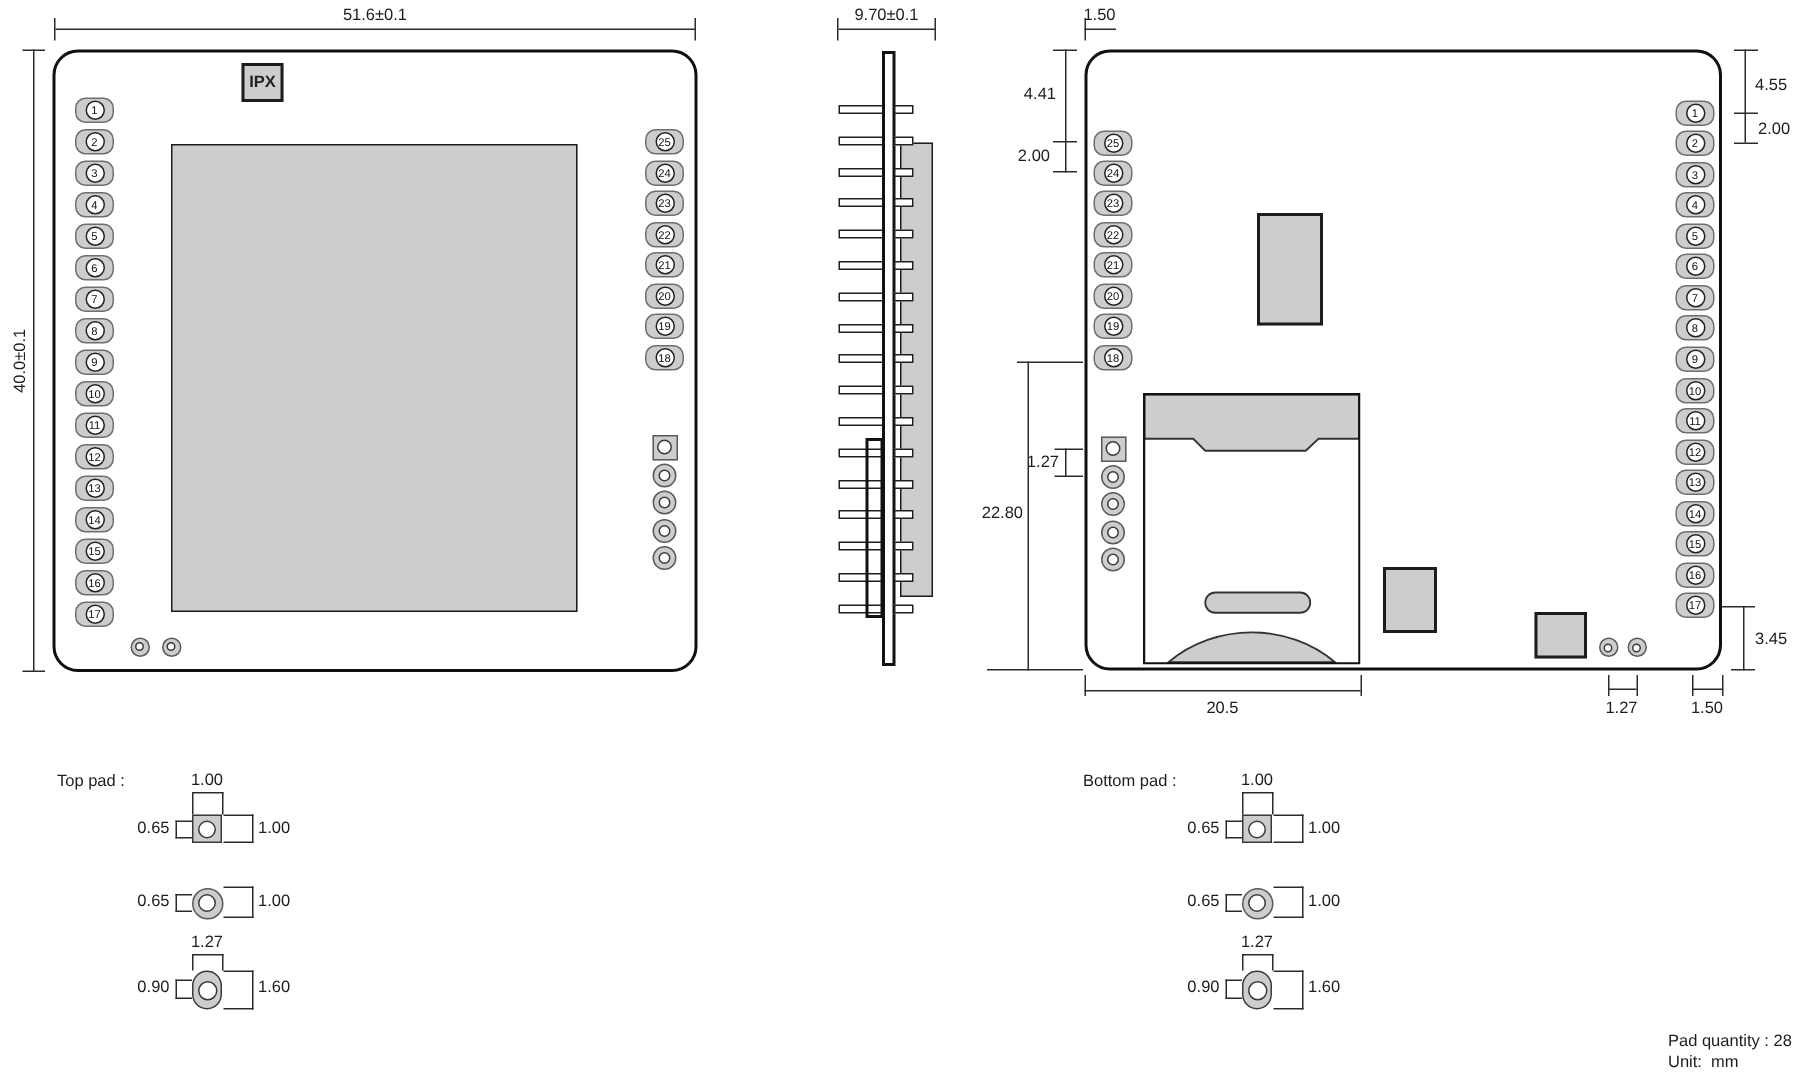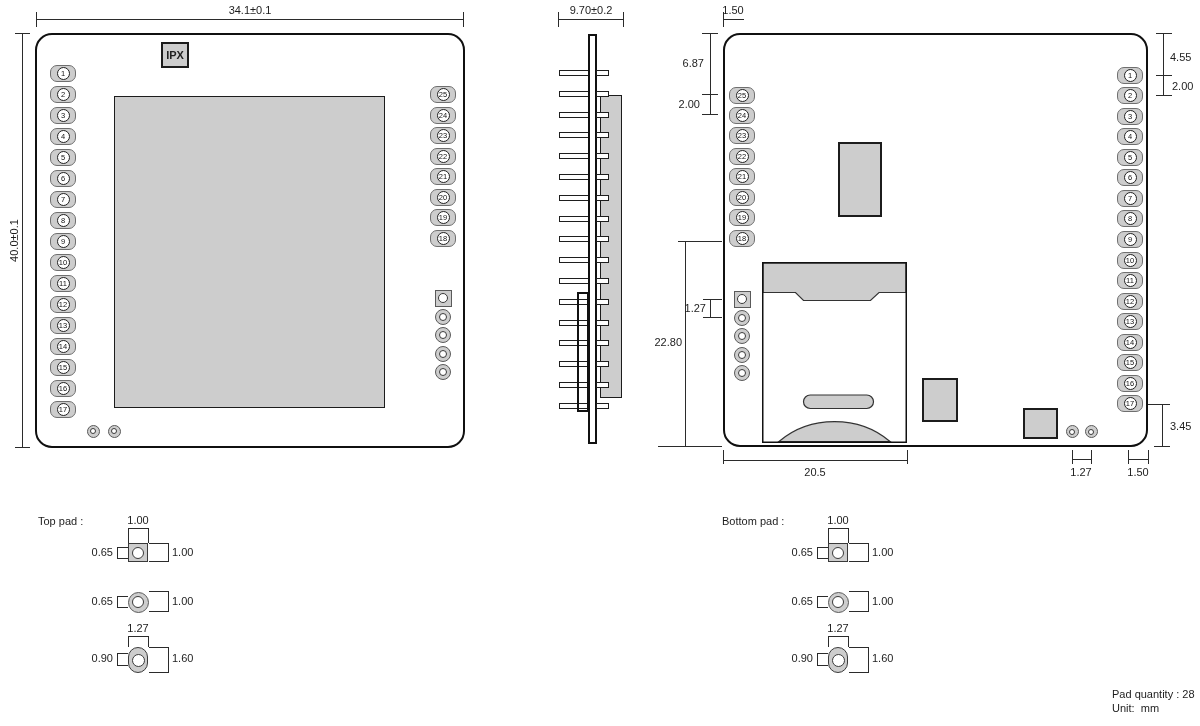--- a/index.html
+++ b/index.html
@@ -31,31 +31,31 @@
 
 <div id="root">
 
   <div class="module" style="left:35px;top:33px;width:430px;height:415px"></div>
   <div class="fillgray" style="left:114px;top:96px;width:271px;height:312px"></div>
   <div class="fillgray ipx" style="left:161px;top:42px;width:28px;height:26px">IPX</div>
 
   <div class="hl" style="left:37px;top:19px;width:427px;height:1px"></div>
   <div class="vl" style="left:36px;top:12px;width:1px;height:15px"></div>
   <div class="vl" style="left:463px;top:12px;width:1px;height:15px"></div>
-  <div class="dim c" style="left:180px;top:4px;width:140px">34.1±0.1</div>
+  <div class="dim c" style="left:180px;top:4px;width:140px">51.6±0.1</div>
 
   <div class="vl" style="left:22px;top:33px;width:1px;height:415px"></div>
   <div class="hl" style="left:15px;top:33px;width:15px;height:1px"></div>
   <div class="hl" style="left:15px;top:447px;width:15px;height:1px"></div>
   <div class="dim c rot" style="left:-21px;top:234px;width:70px">40.0±0.1</div>
 
   <div class="hl" style="left:559px;top:19px;width:65px;height:1px"></div>
   <div class="vl" style="left:558px;top:12px;width:1px;height:15px"></div>
   <div class="vl" style="left:623px;top:12px;width:1px;height:15px"></div>
-  <div class="dim c" style="left:521px;top:4px;width:140px">9.70±0.2</div>
+  <div class="dim c" style="left:521px;top:4px;width:140px">9.70±0.1</div>
 
   <div class="fillgray z5" style="left:600px;top:95px;width:22px;height:303px"></div>
   <div class="z5" style="position:absolute;left:588px;top:34px;width:9px;height:410px;background:#fff;border:2px solid #111;box-sizing:border-box"></div>
   <div class="z7" style="position:absolute;left:577px;top:292px;width:12px;height:120px;border:2px solid #111;box-sizing:border-box"></div>
 
   <div class="module" style="left:723px;top:33px;width:425px;height:414px"></div>
   <div class="fillgray" style="left:838px;top:142px;width:44px;height:75px;border-width:2px"></div>
 
   <svg style="position:absolute;left:762px;top:262px" width="145" height="181" viewBox="0 0 145 181">
     <rect x="0.75" y="0.75" width="143.5" height="179.5" fill="#fff" stroke="none"></rect>
@@ -70,21 +70,21 @@
 
   <div class="hl" style="left:723px;top:19px;width:21px;height:1px"></div>
   <div class="vl" style="left:723px;top:12px;width:1px;height:15px"></div>
   <div class="vl" style="743px;top:12px"></div>
   <div class="dim c" style="left:703px;top:4px;width:60px">1.50</div>
 
   <div class="vl" style="left:710px;top:33px;width:1px;height:82px"></div>
   <div class="hl" style="left:702px;top:33px;width:16px;height:1px"></div>
   <div class="hl" style="left:702px;top:94px;width:16px;height:1px"></div>
   <div class="hl" style="left:702px;top:114px;width:16px;height:1px"></div>
-  <div class="dim r" style="left:670px;top:57px;width:34px">6.87</div>
+  <div class="dim r" style="left:670px;top:57px;width:34px">4.41</div>
   <div class="dim r" style="left:666px;top:98px;width:34px">2.00</div>
 
   <div class="vl" style="left:1163px;top:33px;width:1px;height:62px"></div>
   <div class="hl" style="left:1156px;top:33px;width:16px;height:1px"></div>
   <div class="hl" style="left:1156px;top:75px;width:16px;height:1px"></div>
   <div class="hl" style="left:1156px;top:95px;width:16px;height:1px"></div>
   <div class="dim" style="left:1170px;top:51px;width:34px">4.55</div>
   <div class="dim" style="left:1172px;top:80px;width:34px">2.00</div>
 
   <div class="vl" style="left:685px;top:241px;width:1px;height:206px"></div>

